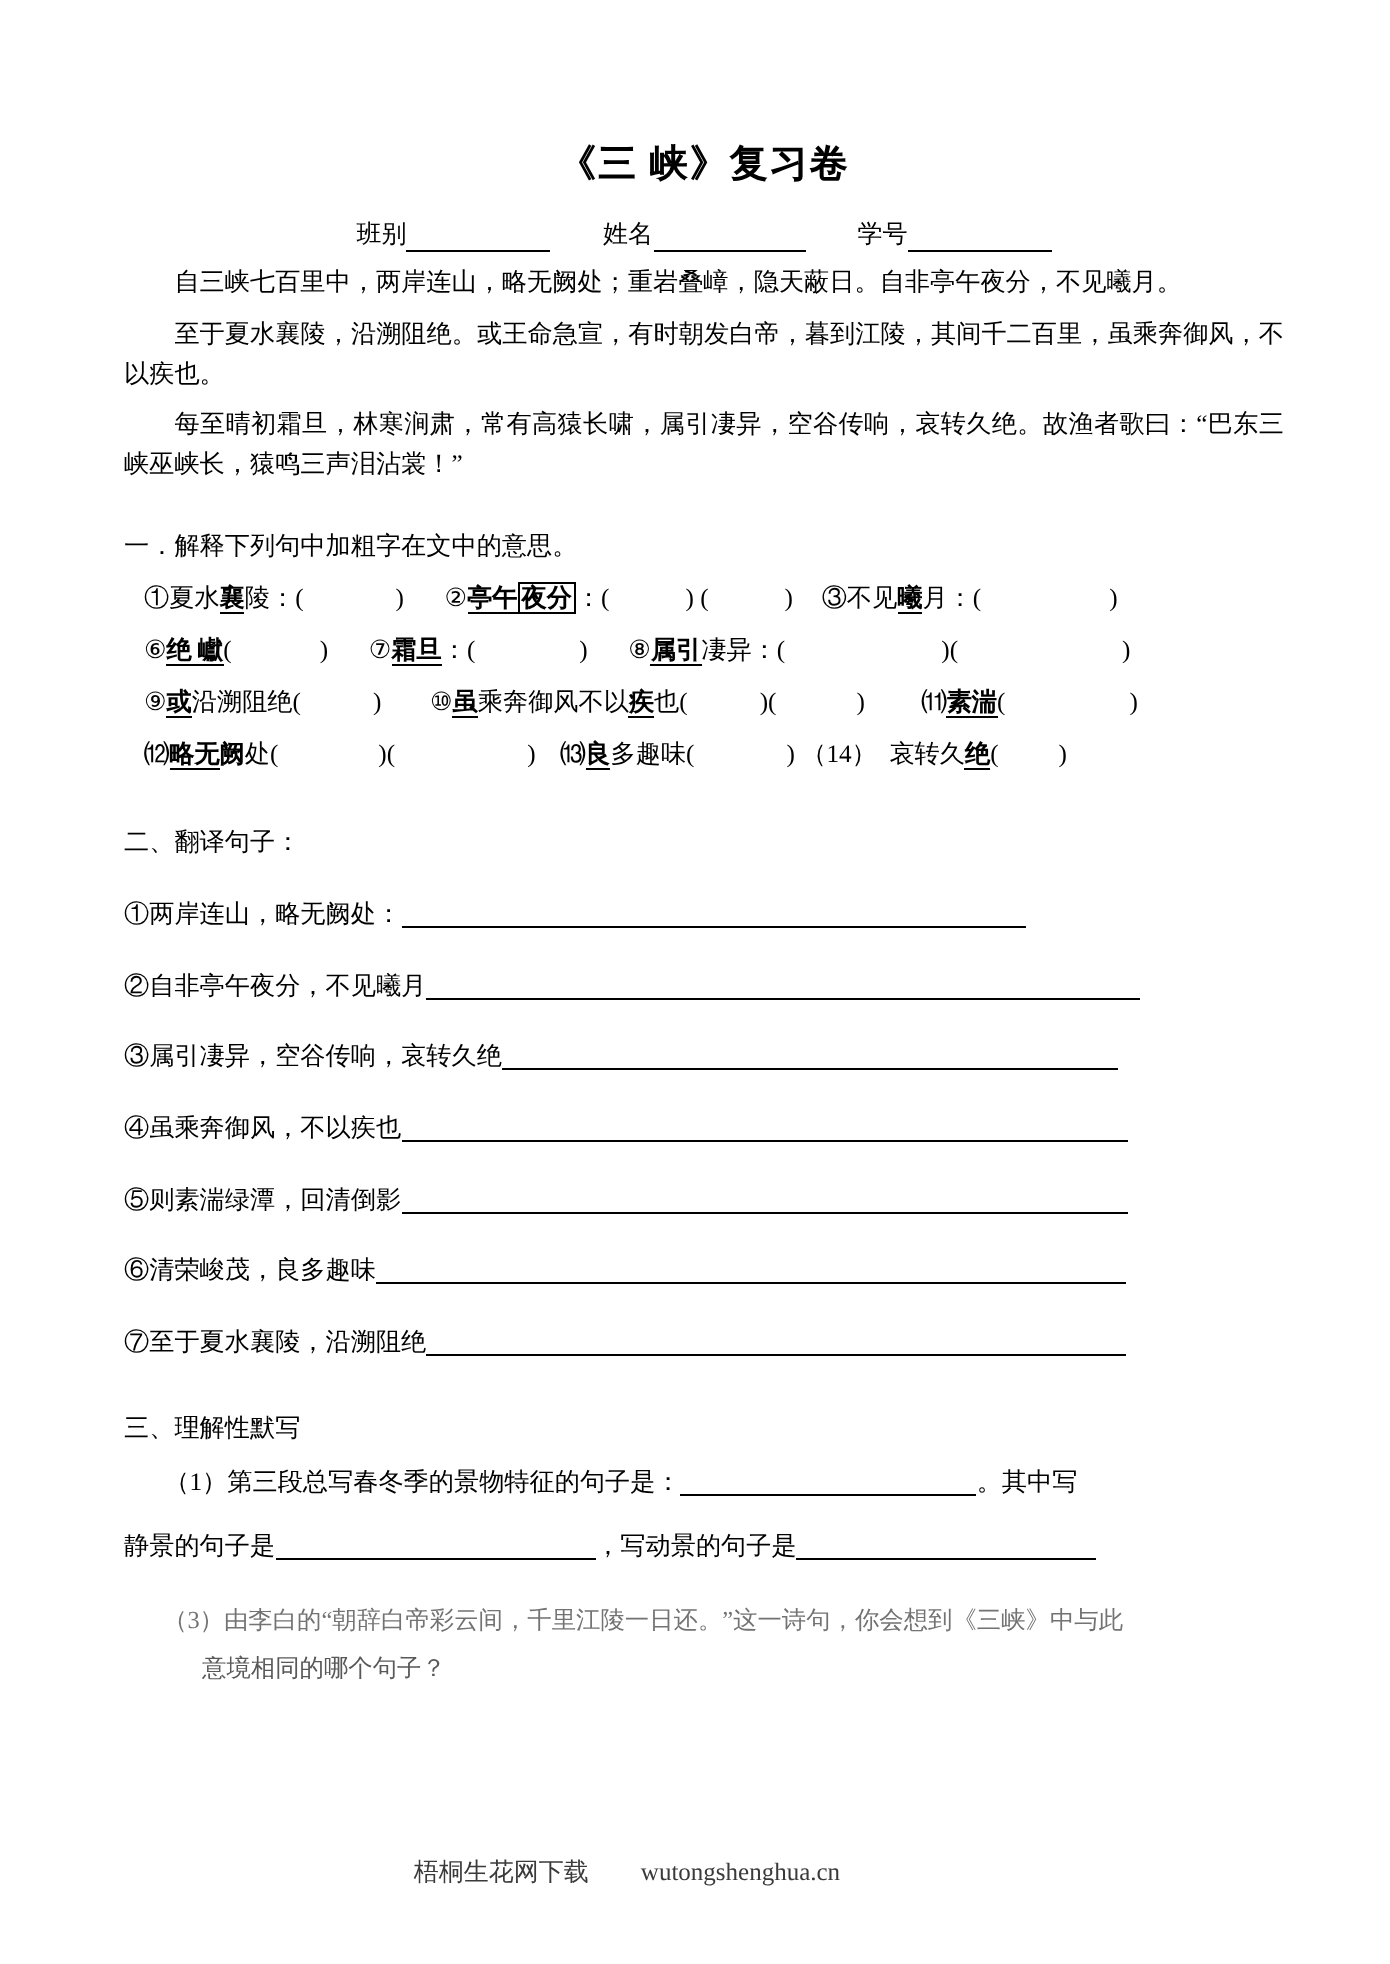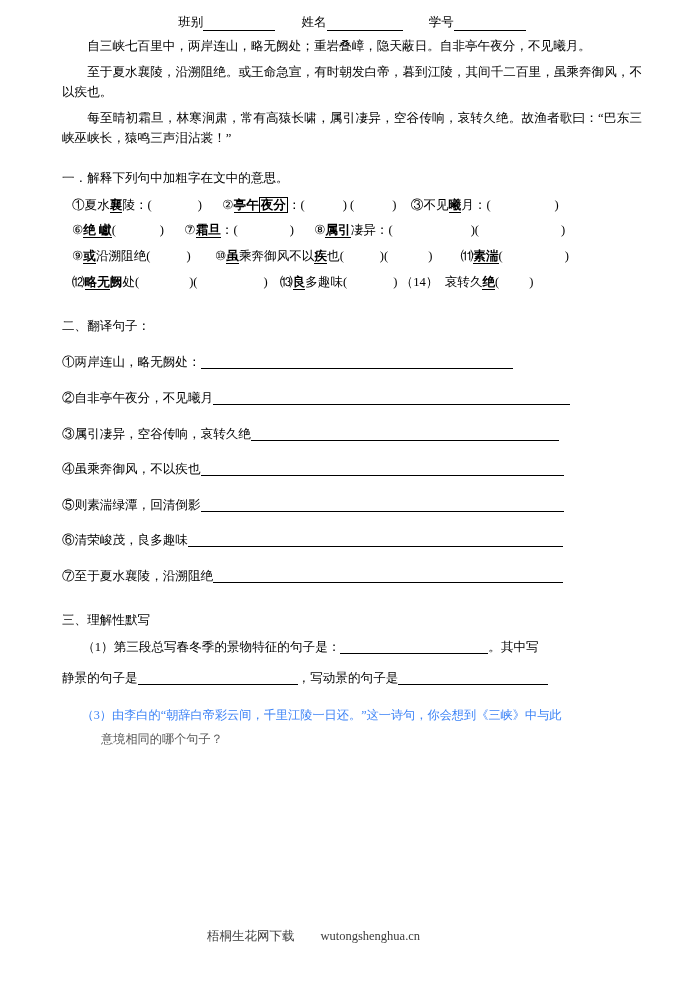--- a/index.html
+++ b/index.html
@@ -106,21 +106,21 @@
     margin-top: 26px;
   }
   .recite-p {
     font-size: 12.6px;
     line-height: 2.0;
     margin-top: 6px;
   }
   .recite-p.ind { text-indent: 1.6em; }
   .q3 {
     font-size: 12.2px;
-    color: #3b82f6;
+    color: #737373;
     line-height: 2.0;
     margin-top: 12px;
     text-indent: 1.6em;
   }
   .q3-cont {
     font-size: 12.2px;
     color: #585858;
     line-height: 2.0;
     text-indent: 3.2em;
   }
@@ -136,20 +136,21 @@
     color: #3a3a3a;
   }
   .footer .fgap { display: inline-block; width: 26px; }
 </style>
 </head>
 <body>
 
 <div class="page">
   <div class="sheet">
 
+    <div class="doc-title">《三 峡》复习卷</div>
 
     <div class="info-row">
       <span class="info-item"><span class="info-label">班别</span><span class="info-blank" style="width:72px">&nbsp;</span></span>
       <span class="gap-sm"></span>
       <span class="info-item"><span class="info-label">姓名</span><span class="info-blank" style="width:76px">&nbsp;</span></span>
       <span class="gap-sm"></span>
       <span class="info-item"><span class="info-label">学号</span><span class="info-blank" style="width:72px">&nbsp;</span></span>
     </div>
 
     <div class="passage">自三峡七百里中，两岸连山，略无阙处；重岩叠嶂，隐天蔽日。自非亭午夜分，不见曦月。</div>

